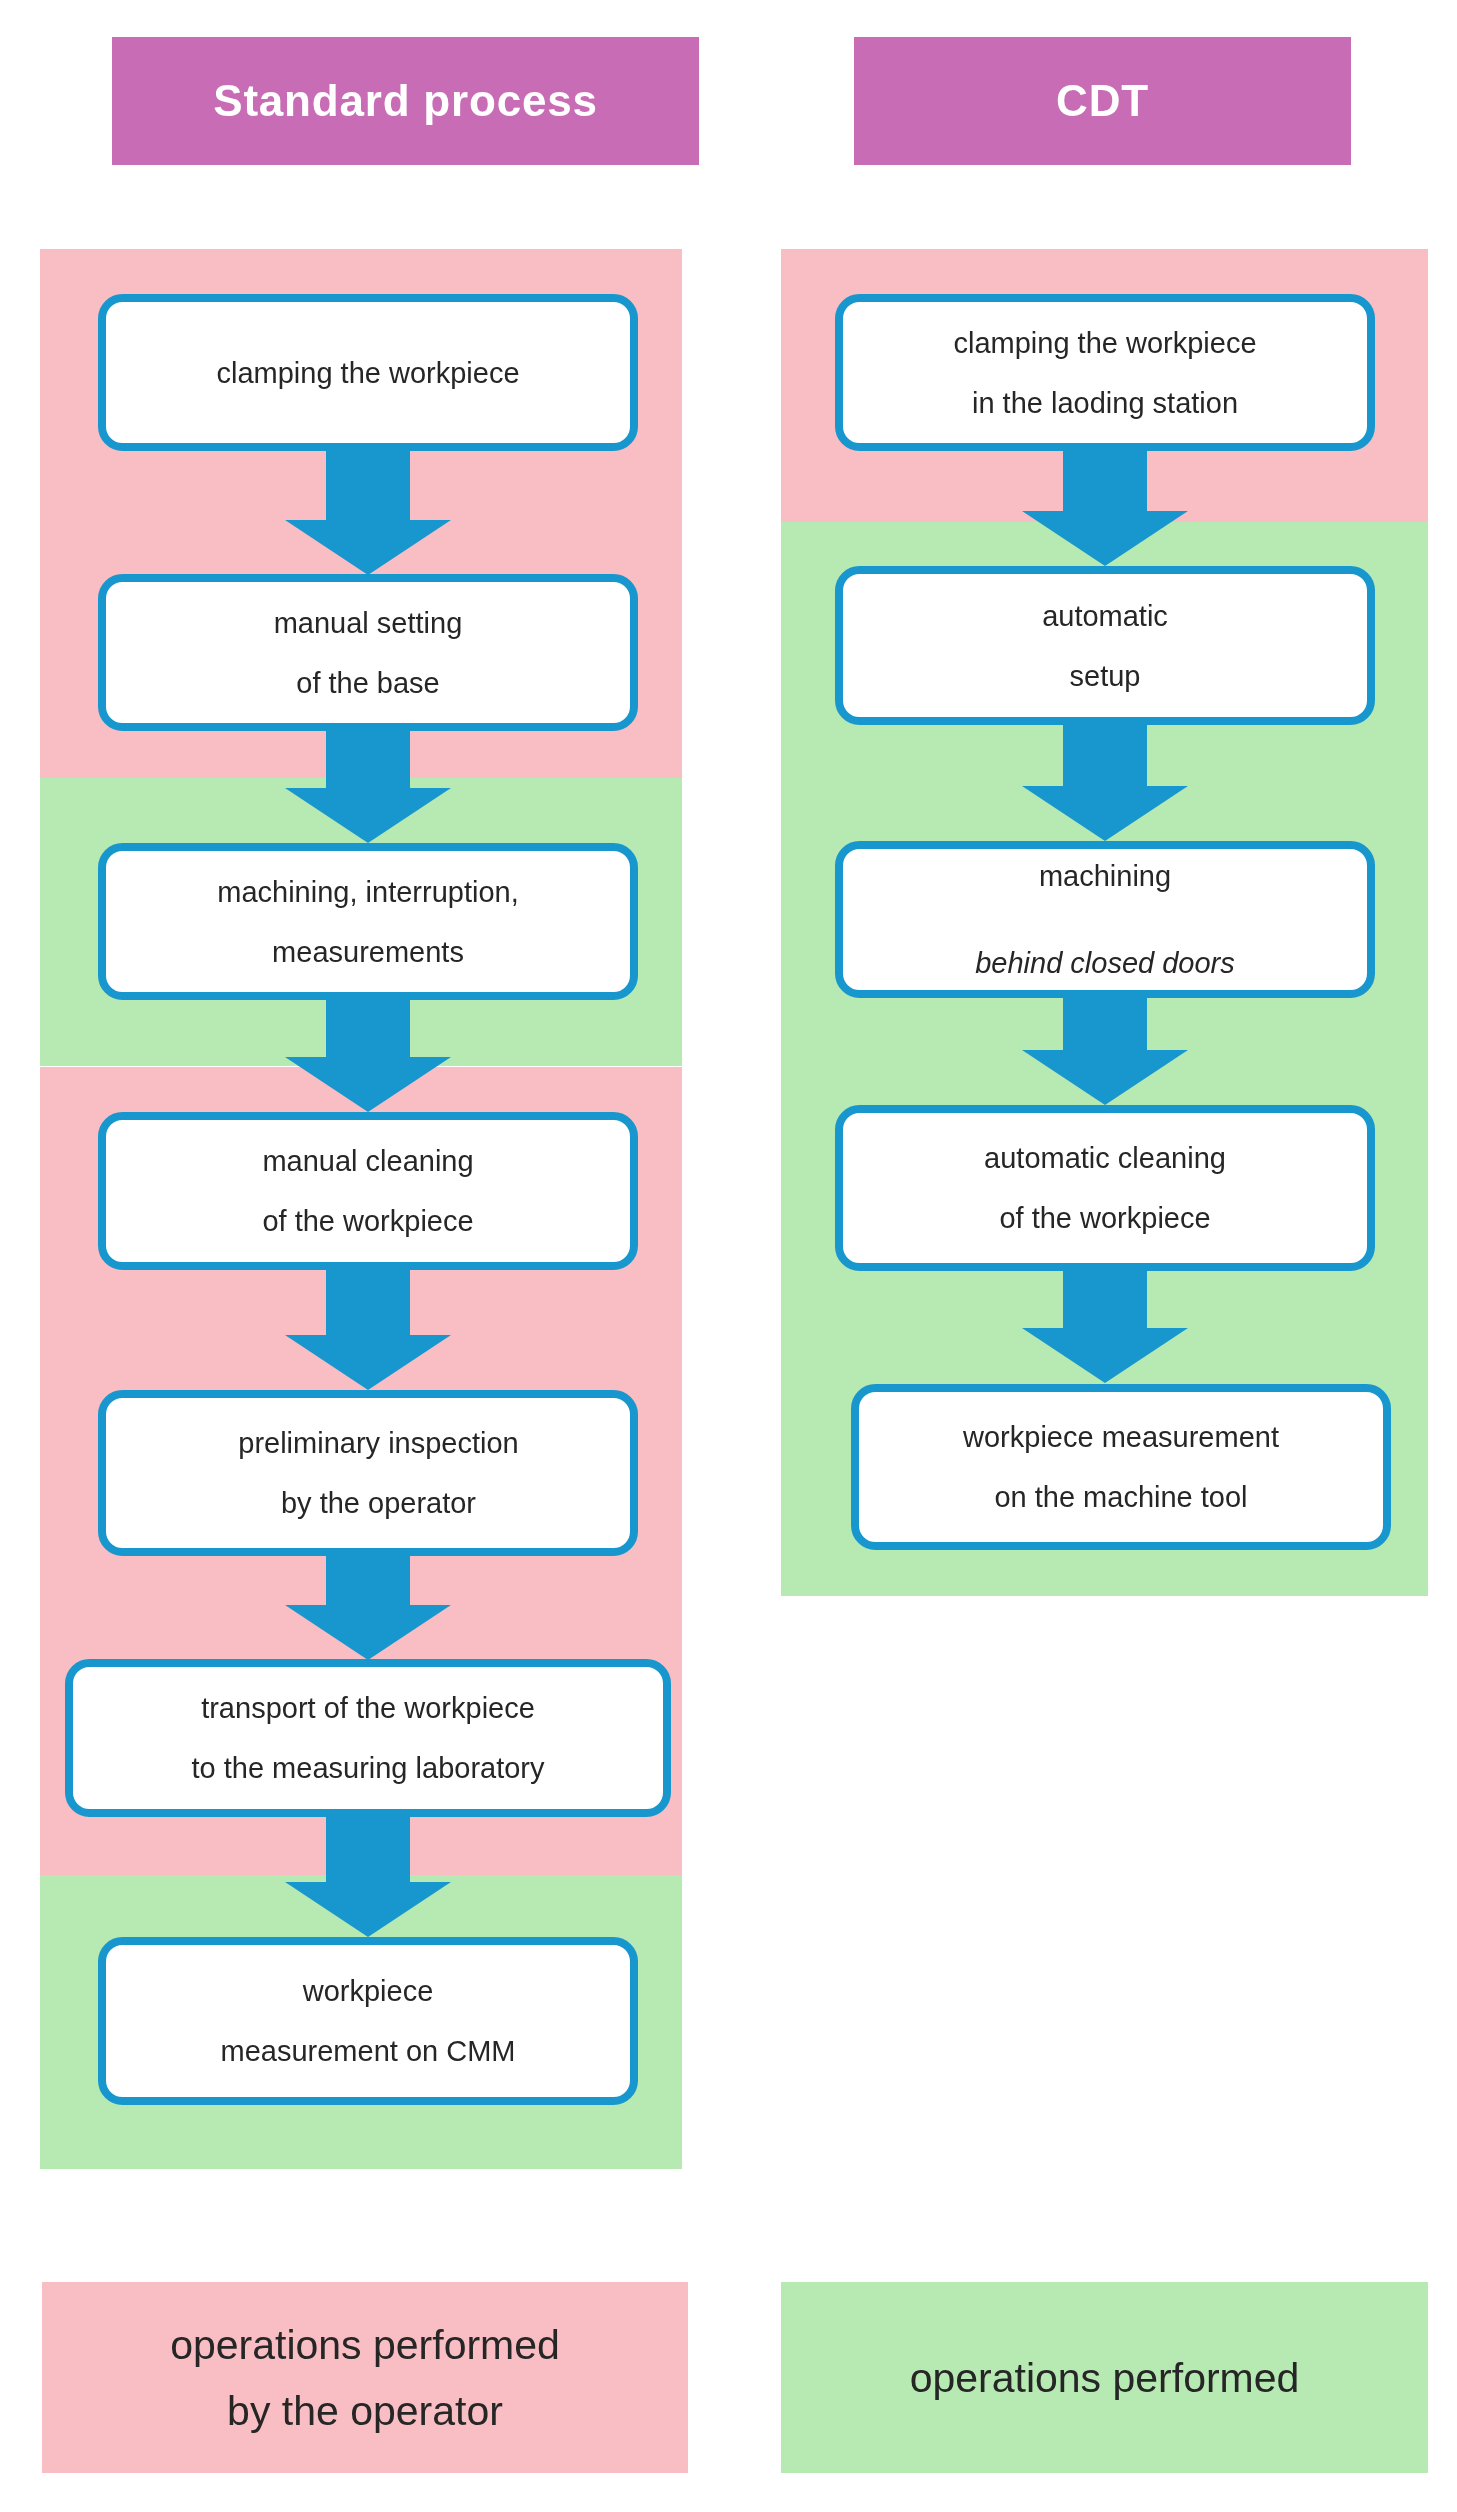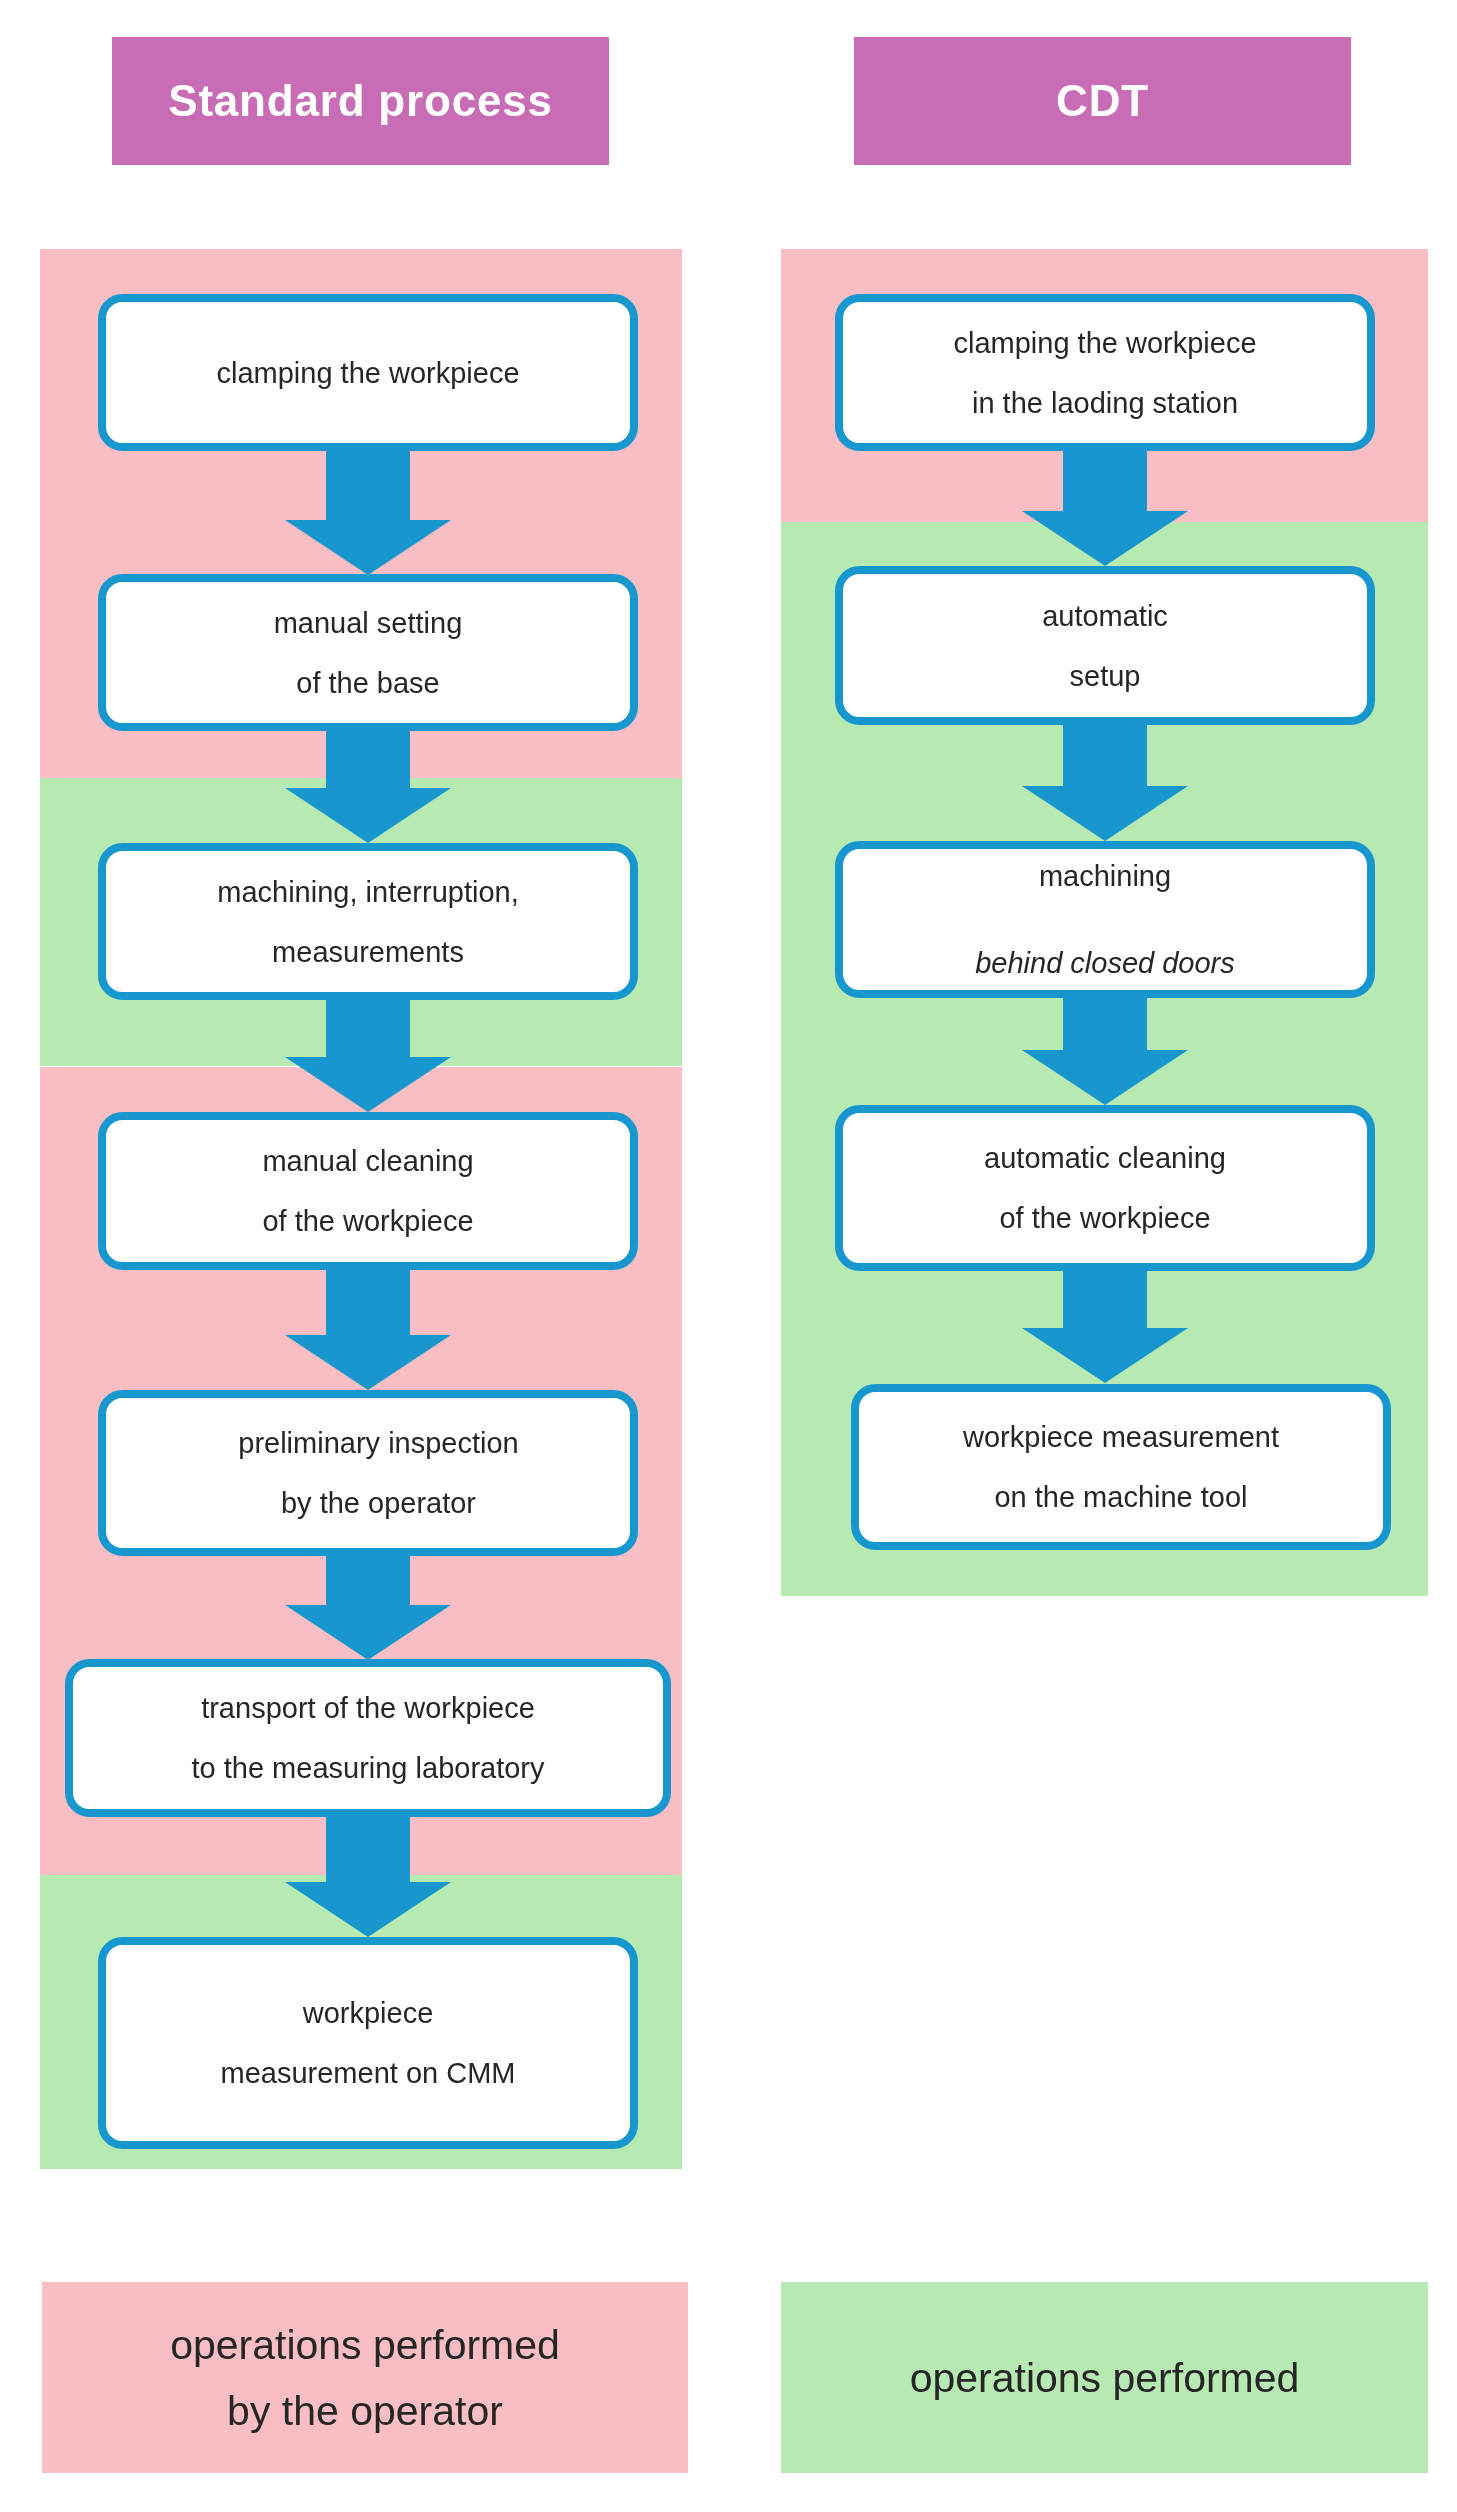--- a/index.html
+++ b/index.html
@@ -54,21 +54,21 @@
 <div class="canvas">
 
   <div class="band pink" style="left:40px;top:249px;width:642px;height:529px;"></div>
   <div class="band green" style="left:40px;top:778px;width:642px;height:288px;"></div>
   <div class="band pink" style="left:40px;top:1067px;width:642px;height:808px;"></div>
   <div class="band green" style="left:40px;top:1875px;width:642px;height:294px;"></div>
 
   <div class="band pink" style="left:781px;top:249px;width:647px;height:273px;"></div>
   <div class="band green" style="left:781px;top:522px;width:647px;height:1074px;"></div>
 
-  <div class="hdr" style="left:112px;top:37px;width:497px;height:128px;">
+  <div class="hdr" style="left:112px;top:37px;width:587px;height:128px;">
     <span>Standard process</span>
   </div>
   <div class="hdr" style="left:854px;top:37px;width:497px;height:128px;">
     <span>CDT</span>
   </div>
 
   <div class="arrow" style="left:285px;top:450px;height:125px;">
       <div class="stem"></div>
       <div class="head"></div>
     </div>
@@ -126,21 +126,21 @@
     <div class="ln">of the workpiece</div>
   </div>
   <div class="node" style="left:98px;top:1390px;width:540px;height:166px;padding-left:21px;">
     <div class="ln">preliminary inspection</div>
     <div class="ln">by the operator</div>
   </div>
   <div class="node" style="left:65px;top:1659px;width:606px;height:158px;">
     <div class="ln">transport of the workpiece</div>
     <div class="ln">to the measuring laboratory</div>
   </div>
-  <div class="node" style="left:98px;top:1937px;width:540px;height:212px;">
+  <div class="node" style="left:98px;top:1937px;width:540px;height:168px;">
     <div class="ln">workpiece</div>
     <div class="ln">measurement on CMM</div>
   </div>
 
   <div class="node" style="left:835px;top:294px;width:540px;height:157px;">
     <div class="ln">clamping the workpiece</div>
     <div class="ln">in the laoding station</div>
   </div>
   <div class="node" style="left:835px;top:566px;width:540px;height:159px;">
     <div class="ln">automatic</div>

